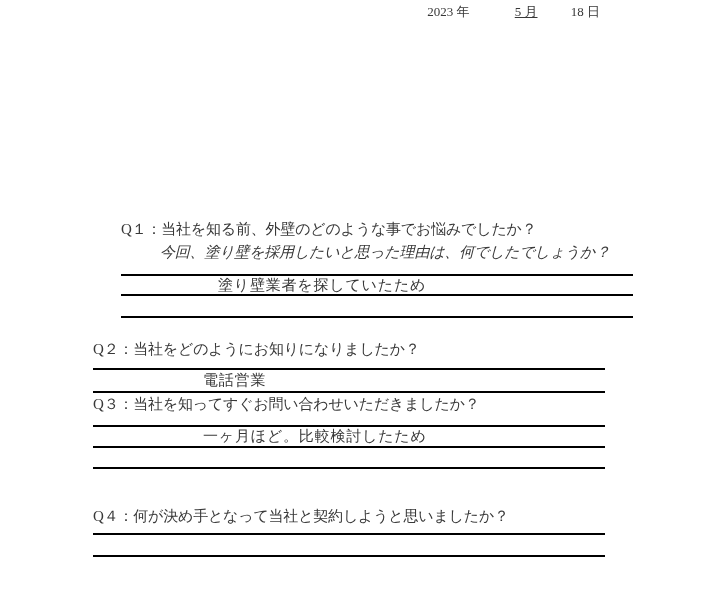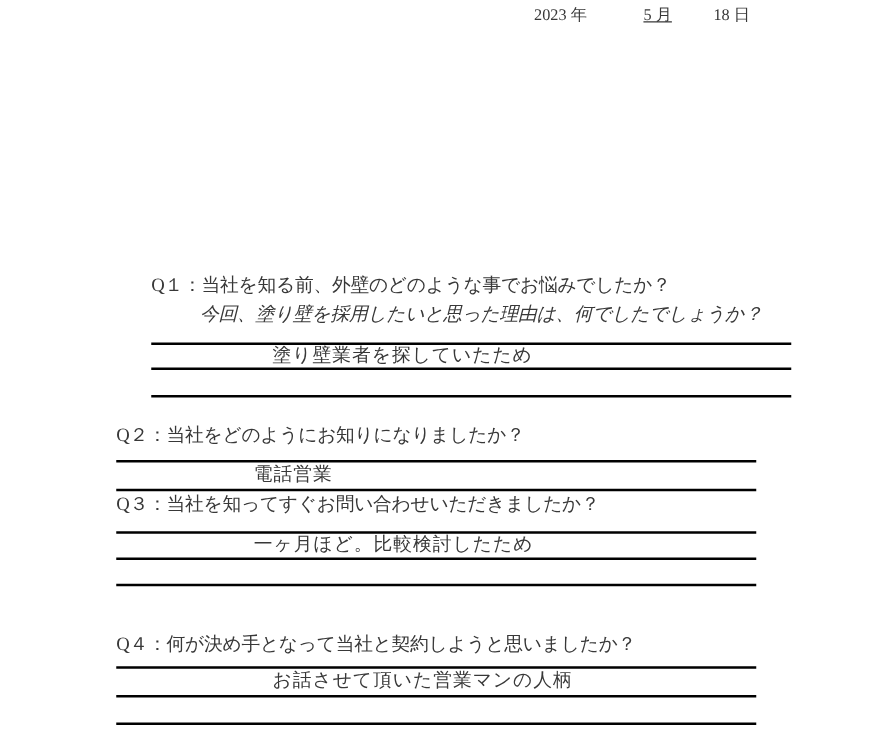--- a/index.html
+++ b/index.html
@@ -118,20 +118,17 @@
         <span>一ヶ月ほど。比較検討したため</span>
       </div>
       <div class="rule rule-bottom"></div>
     </div>
   </section>
 
   <section class="qblock q4">
     <div class="qline">Q４：何が決め手となって当社と契約しようと思いましたか？</div>
     <div class="answer-area">
       <div class="rule"></div>
-      <div class="answer-line">
-        <span>お話させて頂いた営業マンの人柄</span>
-      </div>
       <div class="rule rule-bottom"></div>
     </div>
   </section>
 
 </div>
 
 </body></html>

